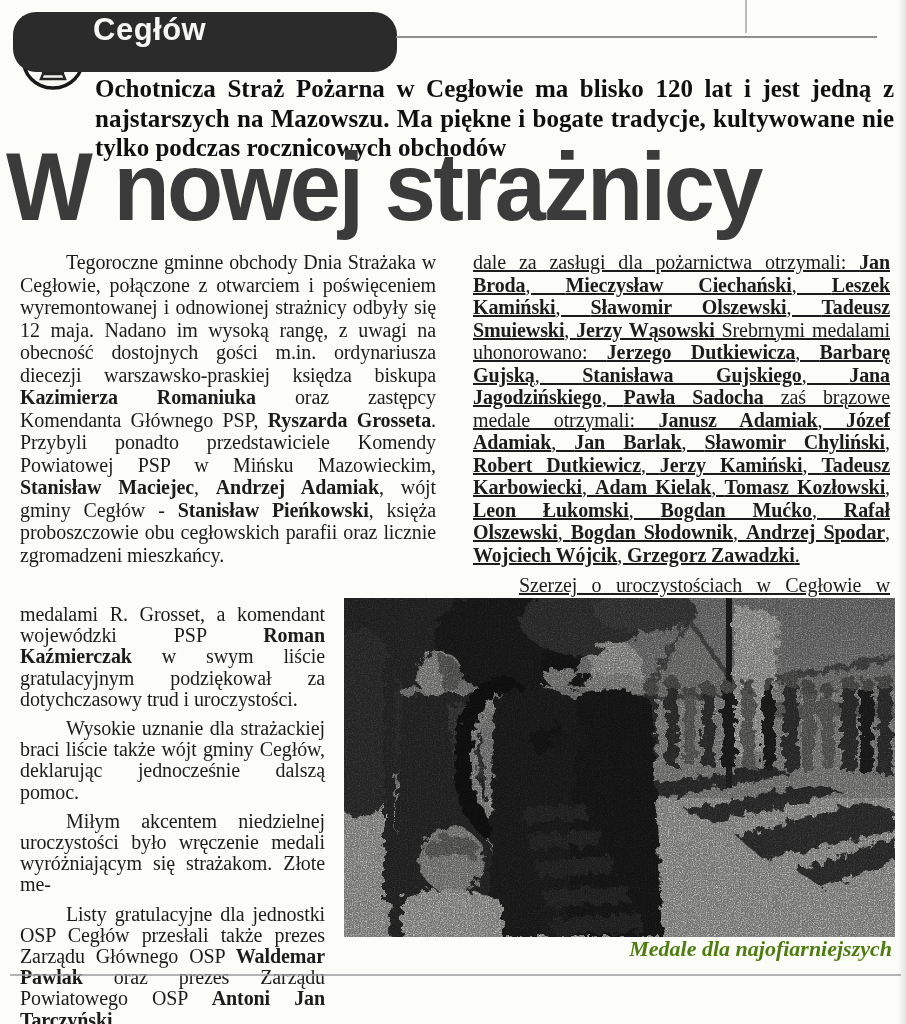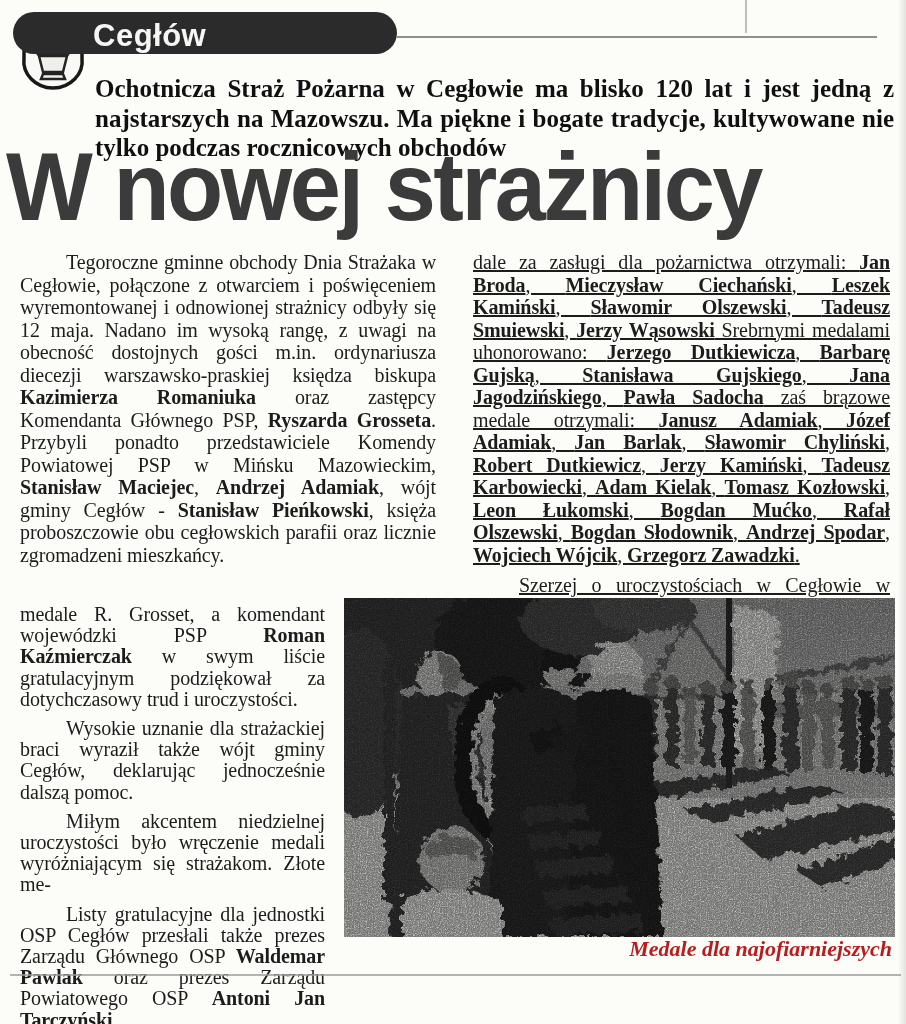--- a/index.html
+++ b/index.html
@@ -5,23 +5,23 @@
   html,body{margin:0;padding:0;background:#e9e9e7;}
   .page{
     position:relative; width:906px; height:1024px; margin:0 auto;
     background:#fcfcf9; overflow:hidden;
     font-family:"Liberation Serif", serif; color:#1c1c1c;
   }
   .page::after{content:""; position:absolute; right:0; top:0; width:8px; height:100%;
     background:linear-gradient(to right, rgba(0,0,0,0), rgba(0,0,0,0.10)); pointer-events:none;}
   
   .tagbar{
-    position:absolute; left:13px; top:12px; width:384px; height:42px;
+    position:absolute; left:13px; top:12px; width:384px; height:60px;
     background:#2b2b2b; border-radius:23px;
-    display:flex; align-items:flex-end; padding-left:80px; box-sizing:border-box;
+    display:flex; align-items:flex-start; padding-left:80px; box-sizing:border-box;
   }
   .tagbar .taglabel{
     font-family:"Liberation Sans", sans-serif; font-weight:800; font-size:31px;
     color:#f6f6f4; letter-spacing:0.5px; transform:scaleY(1.04);
   }
   .header-rule{position:absolute; left:396px; top:36px; width:481px; height:2px; background:#8f8f8f;}
   .crest{position:absolute; left:20px; top:14px; width:66px; height:78px;}
   .scratch{position:absolute; left:745px; top:0; width:2px; height:33px; background:#bdbdbd;}
   
   .lede{
@@ -41,21 +41,21 @@
   .col p.indent{text-indent:46px;}
   .col-left-top{left:12px; top:243px; width:432px;}
   .col-right{left:465px; top:243px; width:433px;text-decoration:underline;}
   .col-left-bottom{left:12px; top:596px; width:321px; line-height:21.2px;}
   
   .photo{position:absolute; left:344px; top:598px; width:551px; height:339px; margin:0;
     background:#c4c4c4; overflow:hidden;}
   .photo svg{display:block;}
   .caption{
     position:absolute; left:344px; top:936px; width:548px;
-    text-align:right; font-style:italic; font-weight:bold; font-size:22px; color:#b91c1c;
+    text-align:right; font-style:italic; font-weight:bold; font-size:22px; color:#4d7c0f;
   }
   .bottom-rule{position:absolute; left:10px; top:974px; width:891px; height:2px; background:#9b9b9b; opacity:0.75;}
 </style>
 </head>
 <body>
 
 <div class="page">
 
   <div class="crest">
     <svg width="66" height="78" viewBox="0 0 66 78" aria-hidden="true">
@@ -89,22 +89,22 @@
   <h1 class="headline">W nowej strażnicy</h1>
 
   <div class="col col-left-top">
       <p class="indent"><span>Tegoroczne gminne obchody Dnia Strażaka w Cegłowie, połączone z otwarciem i poświęceniem wyremontowanej i odnowionej strażnicy odbyły się 12 maja. Nadano im wysoką rangę, z uwagi na obecność dostojnych gości m.in. ordynariusza diecezji warszawsko-praskiej księdza biskupa </span><b>Kazimierza Romaniuka</b><span> oraz zastępcy Komendanta Głównego PSP, </span><b>Ryszarda Grosseta</b><span>. Przybyli ponadto przedstawiciele Komendy Powiatowej PSP w Mińsku Mazowieckim, </span><b>Stanisław Maciejec</b><span>, </span><b>Andrzej Adamiak</b><span>, wójt gminy Cegłów - </span><b>Stanisław Pieńkowski</b><span>, księża proboszczowie obu cegłowskich parafii oraz licznie zgromadzeni mieszkańcy.</span></p>
     </div>
   <div class="col col-right">
       <p><span>dale za zasługi dla pożarnictwa otrzymali: </span><b>Jan Broda</b><span>, </span><b>Mieczysław Ciechański</b><span>, </span><b>Leszek Kamiński</b><span>, </span><b>Sławomir Olszewski</b><span>, </span><b>Tadeusz Smuiewski</b><span>, </span><b>Jerzy Wąsowski</b><span> Srebrnymi medalami uhonorowano: </span><b>Jerzego Dutkiewicza</b><span>, </span><b>Barbarę Gujską</b><span>, </span><b>Stanisława Gujskiego</b><span>, </span><b>Jana Jagodzińskiego</b><span>, </span><b>Pawła Sadocha</b><span> zaś brązowe medale otrzymali: </span><b>Janusz Adamiak</b><span>, </span><b>Józef Adamiak</b><span>, </span><b>Jan Barlak</b><span>, </span><b>Sławomir Chyliński</b><span>, </span><b>Robert Dutkiewicz</b><span>, </span><b>Jerzy Kamiński</b><span>, </span><b>Tadeusz Karbowiecki</b><span>, </span><b>Adam Kielak</b><span>, </span><b>Tomasz Kozłowski</b><span>, </span><b>Leon Łukomski</b><span>, </span><b>Bogdan Mućko</b><span>, </span><b>Rafał Olszewski</b><span>, </span><b>Bogdan Słodownik</b><span>, </span><b>Andrzej Spodar</b><span>, </span><b>Wojciech Wójcik</b><span>, </span><b>Grzegorz Zawadzki</b><span>.</span></p>
       <p class="indent"><span>Szerzej o uroczystościach w Cegłowie w następnym numerze. </span><b>(Broda i zdjęcie Sel)</b></p>
     </div>
   <div class="col col-left-bottom">
-      <p><span>medale R. Grosset, a komendant wojewódzki PSP </span><b>Roman Kaźmierczak</b><span> w swym liście gratulacyjnym podziękował za dotychczasowy trud i uroczystości.</span></p>
-      <p class="indent"><span>Wysokie uznanie dla strażackiej braci wyraził także wójt gminy Cegłów, deklarując jednocześnie dalszą pomoc.</span></p>
+      <p><span>medalami R. Grosset, a komendant wojewódzki PSP </span><b>Roman Kaźmierczak</b><span> w swym liście gratulacyjnym podziękował za dotychczasowy trud i uroczystości.</span></p>
+      <p class="indent"><span>Wysokie uznanie dla strażackiej braci liście także wójt gminy Cegłów, deklarując jednocześnie dalszą pomoc.</span></p>
       <p class="indent"><span>Miłym akcentem niedzielnej uroczystości było wręczenie medali wyróżniającym się strażakom. Złote me-</span></p>
       <p class="indent"><span>Listy gratulacyjne dla jednostki OSP Cegłów przesłali także prezes Zarządu Głównego OSP </span><b>Waldemar Pawlak</b><span> oraz prezes Zarządu Powiatowego OSP </span><b>Antoni Jan Tarczyński</b><span>.</span></p>
     </div>
 
   <figure class="photo">
     <svg width="551" height="339" viewBox="0 0 551 339" aria-hidden="true">
       <defs>
         <linearGradient id="sky" x1="0" y1="0" x2="0" y2="1">
           <stop offset="0" stop-color="#a6a6a6"></stop>
             <stop offset="1" stop-color="#d9d9d7"></stop>

